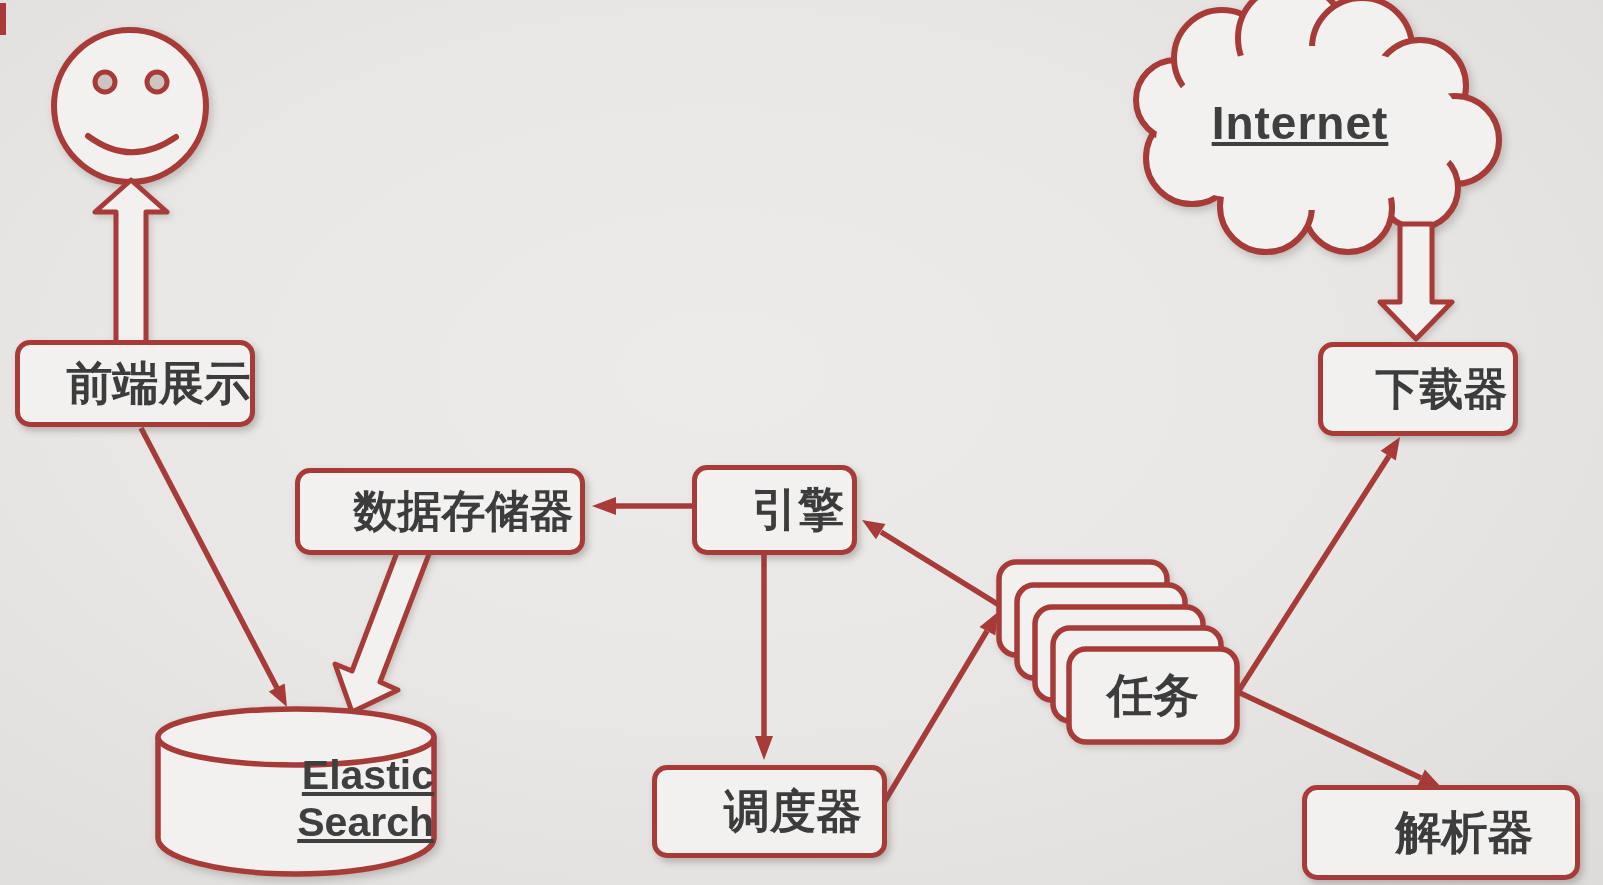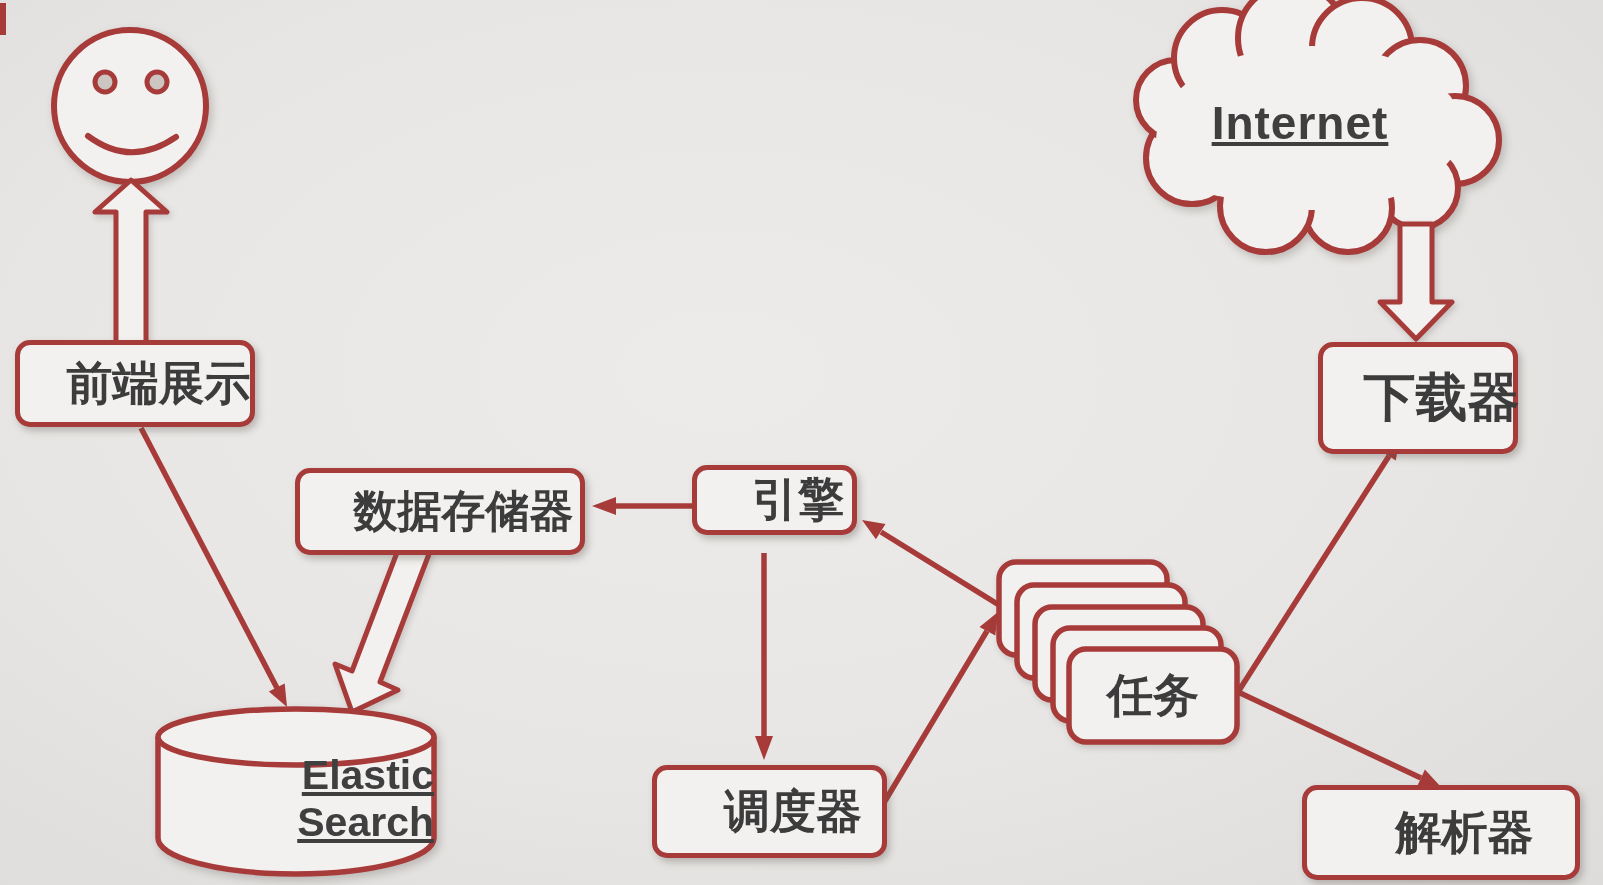--- a/index.html
+++ b/index.html
@@ -120,29 +120,29 @@
   </svg>
 
   <div class="node" style="left:15px;top:340px;width:240px;height:87px;font-size:46px;">
     <span>前端展示</span>
   </div>
 
   <div class="node" style="left:295px;top:468px;width:290px;height:87px;font-size:44px;">
     <span>数据存储器</span>
   </div>
 
-  <div class="node" style="left:692px;top:465px;width:165px;height:70px;font-size:46px;">
+  <div class="node" style="left:692px;top:465px;width:165px;height:90px;font-size:46px;">
     <span>引擎</span>
   </div>
 
   <div class="node" style="left:652px;top:765px;width:235px;height:93px;font-size:46px;">
     <span>调度器</span>
   </div>
 
-  <div class="node" style="left:1318px;top:342px;width:200px;height:112px;font-size:52px;">
+  <div class="node" style="left:1318px;top:342px;width:200px;height:94px;font-size:44px;">
     <span>下载器</span>
   </div>
 
   <div class="node" style="left:1302px;top:785px;width:278px;height:95px;font-size:46px;">
     <span>解析器</span>
   </div>
 
   <div class="tasks-label" style="left:1069px;top:649px;width:168px;height:93px;font-size:46px;">
     <span>任务</span>
   </div>

